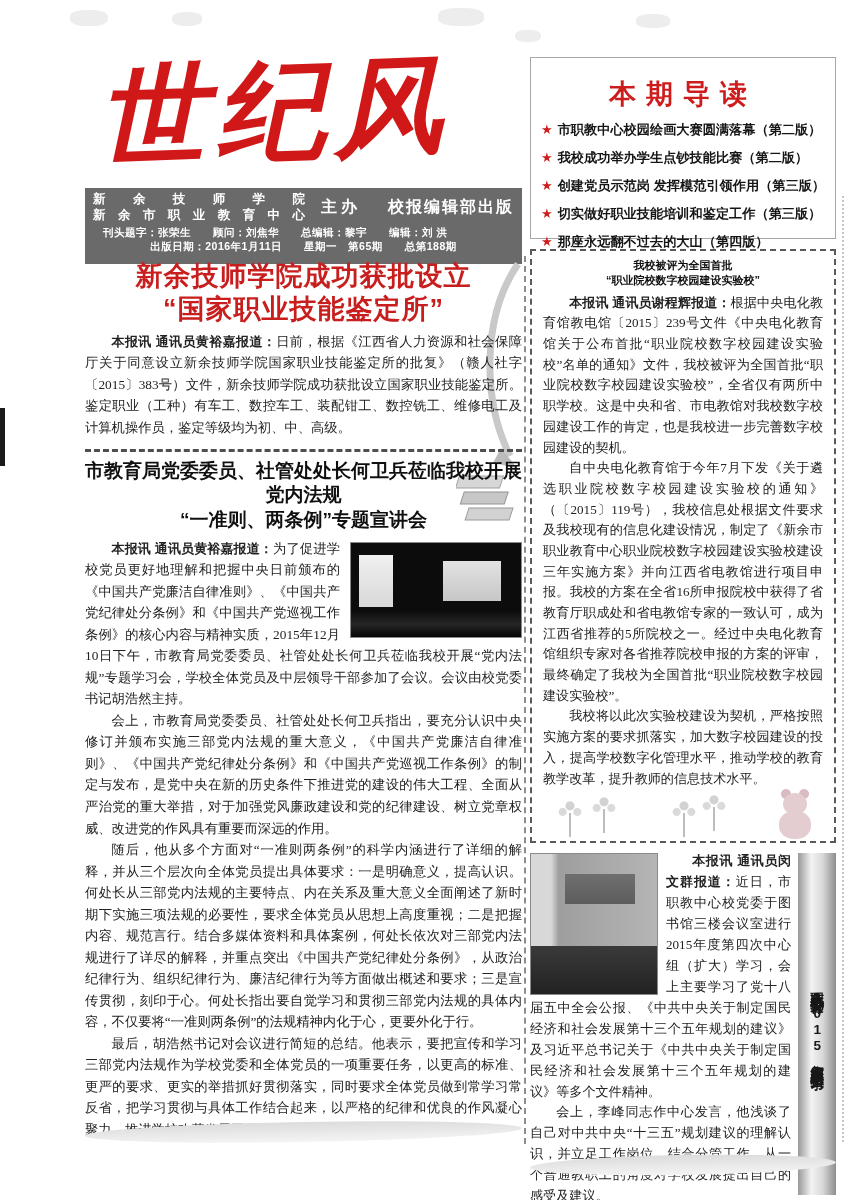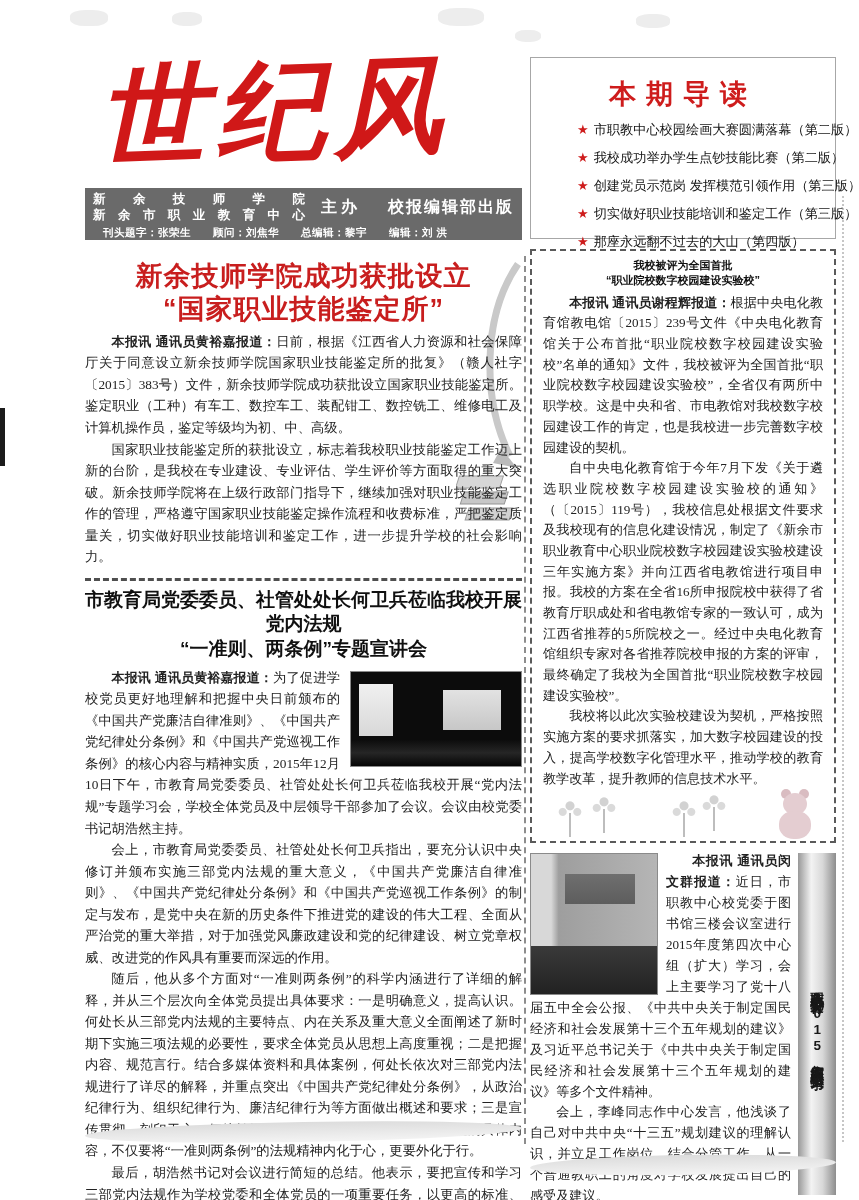--- a/index.html
+++ b/index.html
@@ -12,21 +12,21 @@
   .wm{position:absolute;background:#ededed;border-radius:40%;}
   .scan-mark{position:absolute;left:0;top:408px;width:5px;height:58px;background:#1b1b1b;}
   
   .masthead-title{
     position:absolute;left:98px;top:52px;width:430px;
     font-size:108px;line-height:1.1;color:#d01818;font-weight:700;font-style:italic;
     letter-spacing:10px;transform:rotate(-2deg);white-space:nowrap;
     font-family:"Liberation Serif","DejaVu Serif",serif;
   }
   .masthead-bar{
-    position:absolute;left:85px;top:188px;width:437px;height:52px;
+    position:absolute;left:85px;top:188px;width:437px;height:76px;
     background:#6a6a6a;color:#fff;box-sizing:border-box;padding:3px 8px 2px;
     font-family:"Liberation Sans","DejaVu Sans",sans-serif;
   }
   .mb-row1{display:flex;align-items:center;}
   .org-block{width:212px;}
   .org-line{display:block;width:212px;font-size:12.5px;font-weight:700;line-height:1.3;
     text-align:justify;text-align-last:justify;}
   .host{font-size:16px;font-weight:700;margin-left:16px;letter-spacing:4px;}
   .publisher{font-size:16px;font-weight:700;margin-left:27px;letter-spacing:2px;}
   .mb-row2{font-size:10.5px;font-weight:700;margin-top:2px;padding-left:10px;letter-spacing:.5px;}
@@ -55,21 +55,21 @@
   .photo-c{float:left;width:128px;height:142px;margin:2px 8px 2px 0;
     background:
       linear-gradient(180deg,#3a3a3a,#222) 0 100%/100% 48px no-repeat,
       linear-gradient(#6f6f6f,#5d5d5d) 60% 18%/70px 30px no-repeat,
       linear-gradient(90deg,#d8d8d8 0 16%,#9e9e9e 22%,#b5b5b5);}
   
   .digest-box{border:1px solid #a7a7a7;box-sizing:border-box;width:306px;height:182px;padding:20px 10px 4px;background:#fff;}
   .digest-title{font-family:"Liberation Sans","DejaVu Sans",sans-serif;
     font-size:27px;font-weight:800;color:#ce1c1c;text-align:center;letter-spacing:10px;line-height:1.1;margin:2px 0 6px;}
   .digest-item{font-family:"Liberation Sans","DejaVu Sans",sans-serif;
-    font-size:13.2px;font-weight:400;color:#151515;line-height:2.12;white-space:nowrap;margin-left:36px;}
+    font-size:13.2px;font-weight:700;color:#151515;line-height:2.12;white-space:nowrap;}
   .star{color:#ce1c1c;margin-right:5px;font-size:13px;}
   
   .r1-box{margin-top:10px;border:2px dashed #5a5a5a;box-sizing:border-box;width:306px;padding:7px 11px 2px;}
   .r1-box .hl-black{font-size:11px;line-height:1.35;}
   .r1-box .body-txt{font-size:13.1px;line-height:1.58;}
   
   .r2{margin-top:8px;font-size:13.1px;line-height:1.6;text-align:justify;color:#222;}
   .v-strip{float:right;width:38px;height:342px;margin:2px 0 6px 7px;
     background:linear-gradient(90deg,#989898,#f3f3f3 35%,#d8d8d8 65%,#8d8d8d);
     writing-mode:vertical-rl;text-orientation:upright;
@@ -133,21 +133,20 @@
 
 <div class="col-left">
 
   <div>
     <div class="hl-red">
       <div>新余技师学院成功获批设立</div>
       <div>“国家职业技能鉴定所”</div>
     </div>
     <div class="body-txt">
       <p class="para"><span class="lead">本报讯 通讯员黄裕嘉报道：</span><span>日前，根据《江西省人力资源和社会保障厅关于同意设立新余技师学院国家职业技能鉴定所的批复》（赣人社字〔2015〕383号）文件，新余技师学院成功获批设立国家职业技能鉴定所。鉴定职业（工种）有车工、数控车工、装配钳工、数控铣工、维修电工及计算机操作员，鉴定等级均为初、中、高级。</span></p>
-      <p class="para"><span>国家职业技能鉴定所的获批设立，标志着我校职业技能鉴定工作迈上新的台阶，是我校在专业建设、专业评估、学生评价等方面取得的重大突破。新余技师学院将在上级行政部门指导下，继续加强对职业技能鉴定工作的管理，严格遵守国家职业技能鉴定操作流程和收费标准，严把鉴定质量关，切实做好职业技能培训和鉴定工作，进一步提升学校的社会影响力。</span></p>
     </div>
   </div>
 
   <div class="divider"></div>
 
   <div>
     <div class="hl-black">
       <div>市教育局党委委员、社管处处长何卫兵莅临我校开展党内法规</div>
       <div>“一准则、两条例”专题宣讲会</div>
     </div>

